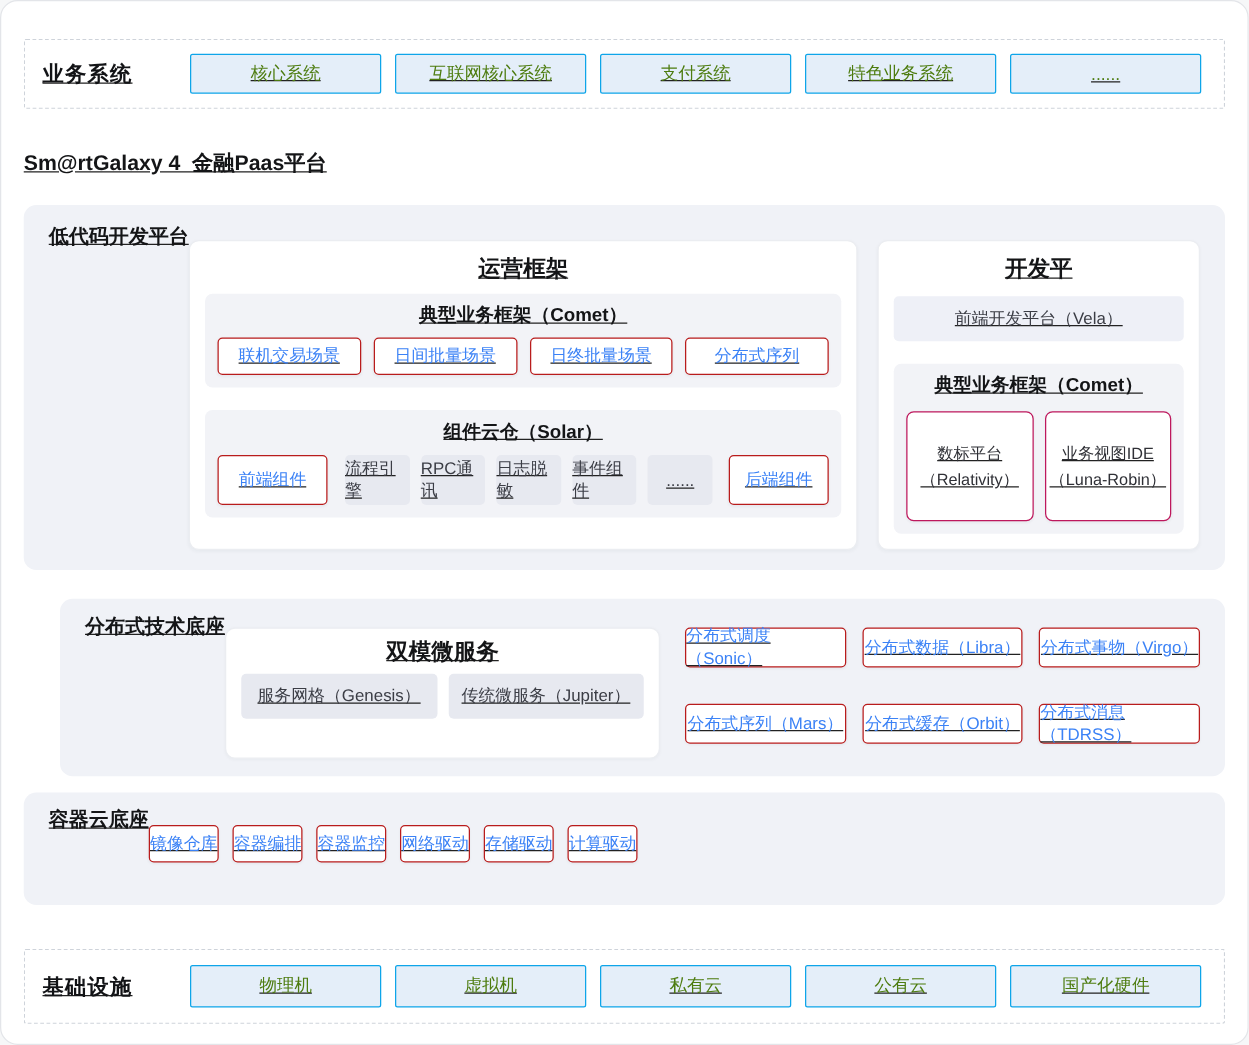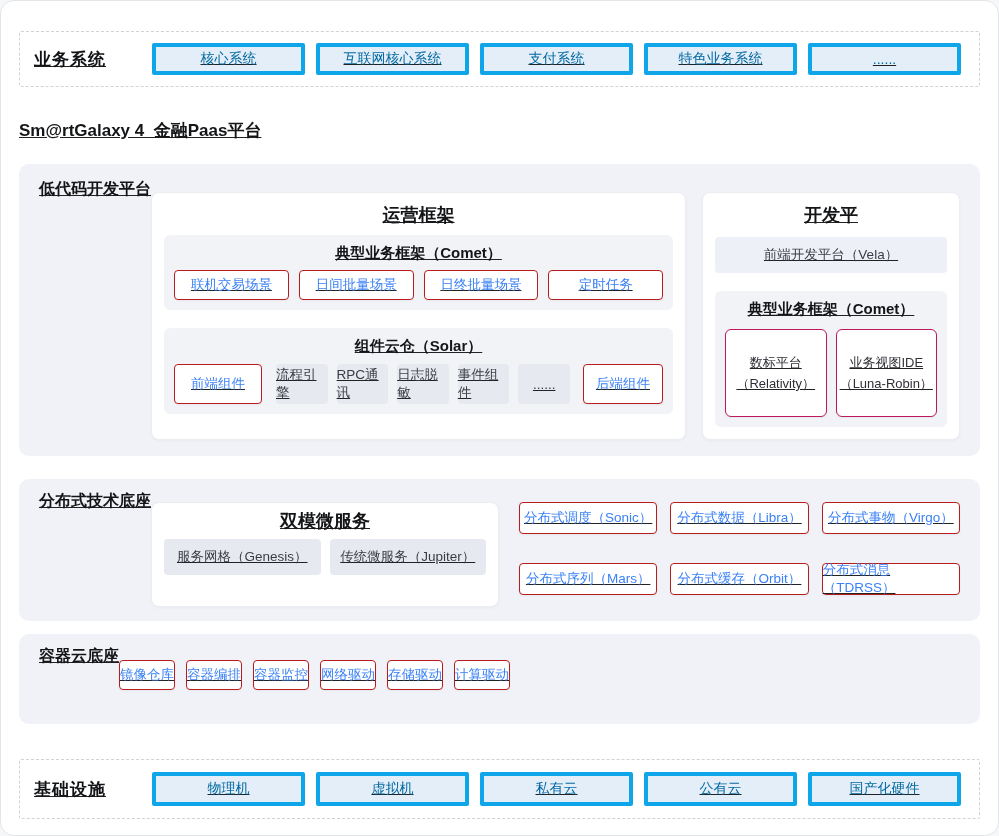--- a/index.html
+++ b/index.html
@@ -14,22 +14,22 @@
   .dashed-row {
     border:1px dashed #ced3da; border-radius:2px;
     display:flex; align-items:center; padding:0 14px;
   }
   .dashed-row.top { margin-top:30px; height:56px; }
   .dashed-row.bottom { margin-top:35px; height:60px; }
   .row-label { width:118px; font-size:17px; font-weight:bold; color:#121316; letter-spacing:1px; flex:0 0 auto; }
   .pill-track { display:flex; flex:1; gap:11px; padding-right:4px; }
   .pill {
     flex:1; height:32px; display:flex; align-items:center; justify-content:center;
-    background:#e4eef9; border:4px solid #0ea5e9; border-radius:2px;
-    font-size:14px; color:#0369a1;
+    background:#e4eef9; border:1px solid #0ea5e9; border-radius:2px;
+    font-size:14px; color:#4d7c0f;
   }
   .dashed-row.bottom .pill { height:34px; }
   
   .main-title {
     margin-top:32px; height:24px; 
     font-size:17px; font-weight:bold; color:#141517; white-space:pre;
   }
   
   .section {
     background:#f0f2f7; border-radius:10px; display:flex; 
@@ -74,21 +74,21 @@
   }
   .dev-sub { margin-top:18px; flex:1; display:flex; flex-direction:column; }
   .dev-boxes { display:flex; gap:9px; margin-top:10px; flex:1; }
   .twoline {
     flex:1; background:#ffffff; border:1px solid #be185d; border-radius:6px;
     box-shadow:0 1px 2px rgba(30,40,60,0.05);
     display:flex; flex-direction:column; align-items:center; justify-content:center;
     font-size:13px; color:#2f3036; line-height:21px; text-align:center;
   }
   
-  .sec-dist { margin-top:23px; height:142px; padding:12px 20px 14px; }
+  .sec-dist { margin-top:23px; height:142px; padding:12px 20px 14px;margin-left:29px; }
   .dist-content { display:flex; margin-top:11px; flex:1; }
   .panel-dual { width:348px; flex:0 0 auto; padding:8px 12px; }
   .dual-row { display:flex; gap:9px; margin-top:8px; flex:1; }
   .chip.dual { height:36px; }
   .dist-grid {
     flex:1; margin-left:20px; display:grid;
     grid-template-columns:repeat(3,1fr); column-gap:13px; row-gap:17px;
   }
   .dist-grid .wbox { height:32px; }
   
@@ -120,21 +120,21 @@
 
       <div class="panel panel-op">
         <div class="panel-title">运营框架</div>
 
         <div class="subpanel sub-comet">
           <div class="subpanel-title">典型业务框架（Comet）</div>
           <div class="boxes-row">
             <div class="wbox">联机交易场景</div>
             <div class="wbox">日间批量场景</div>
             <div class="wbox">日终批量场景</div>
-            <div class="wbox">定时任务</div>
+            <div class="wbox">分布式序列</div>
           </div>
         </div>
 
         <div class="subpanel sub-solar">
           <div class="subpanel-title">组件云仓（Solar）</div>
           <div class="solar-row">
             <div class="wbox front">前端组件</div>
             <div class="chip">流程引擎</div>
             <div class="chip">RPC通讯</div>
             <div class="chip">日志脱敏</div>

